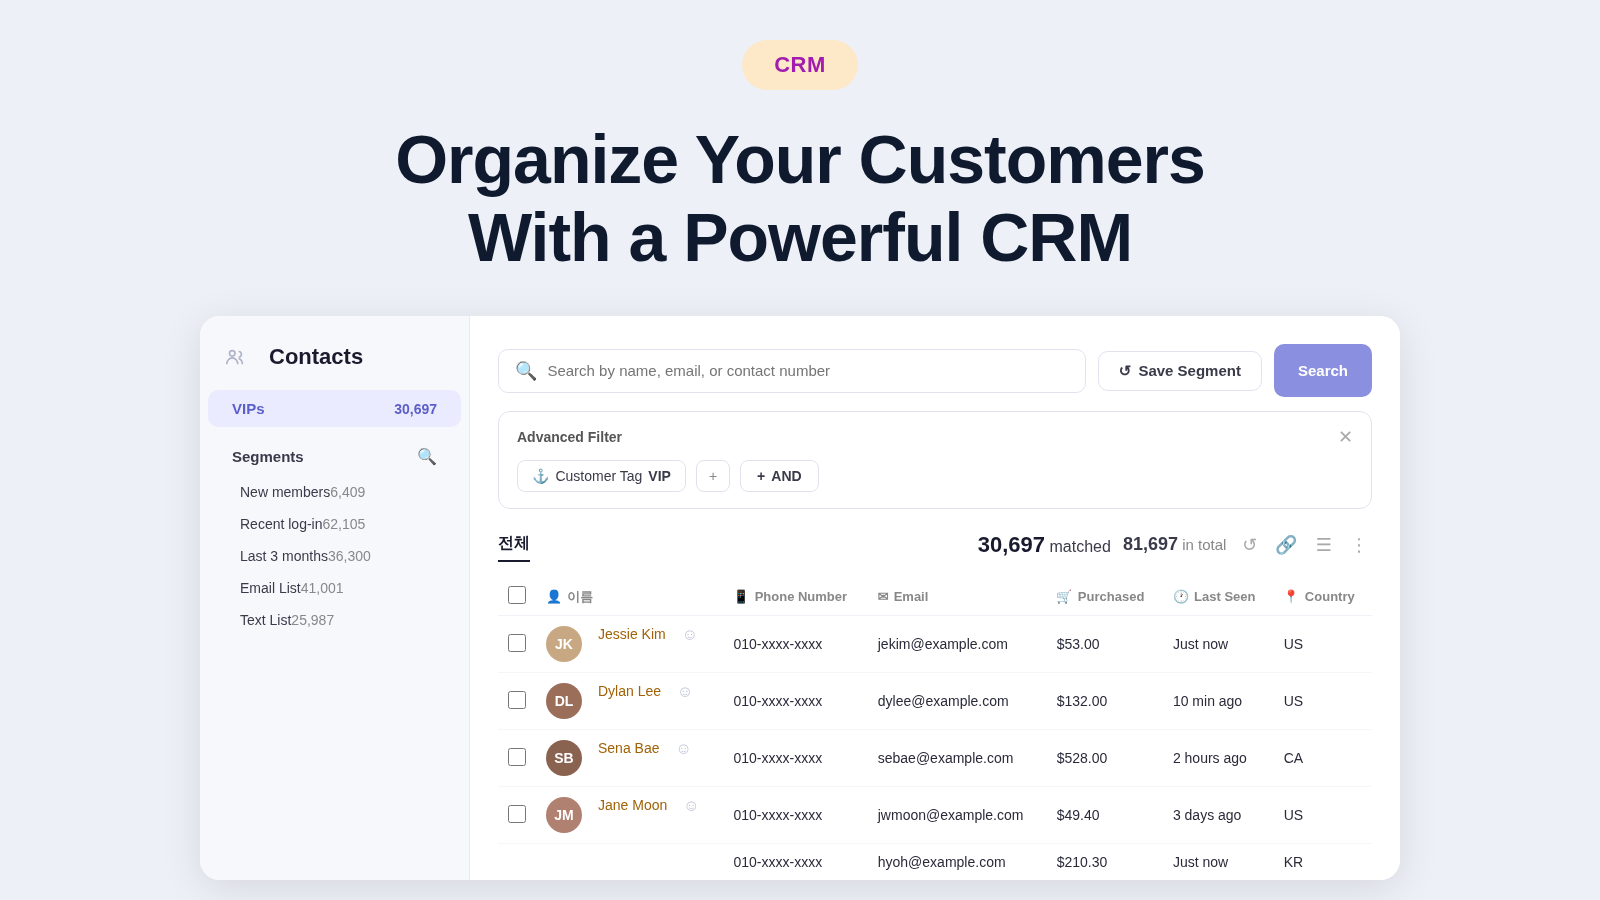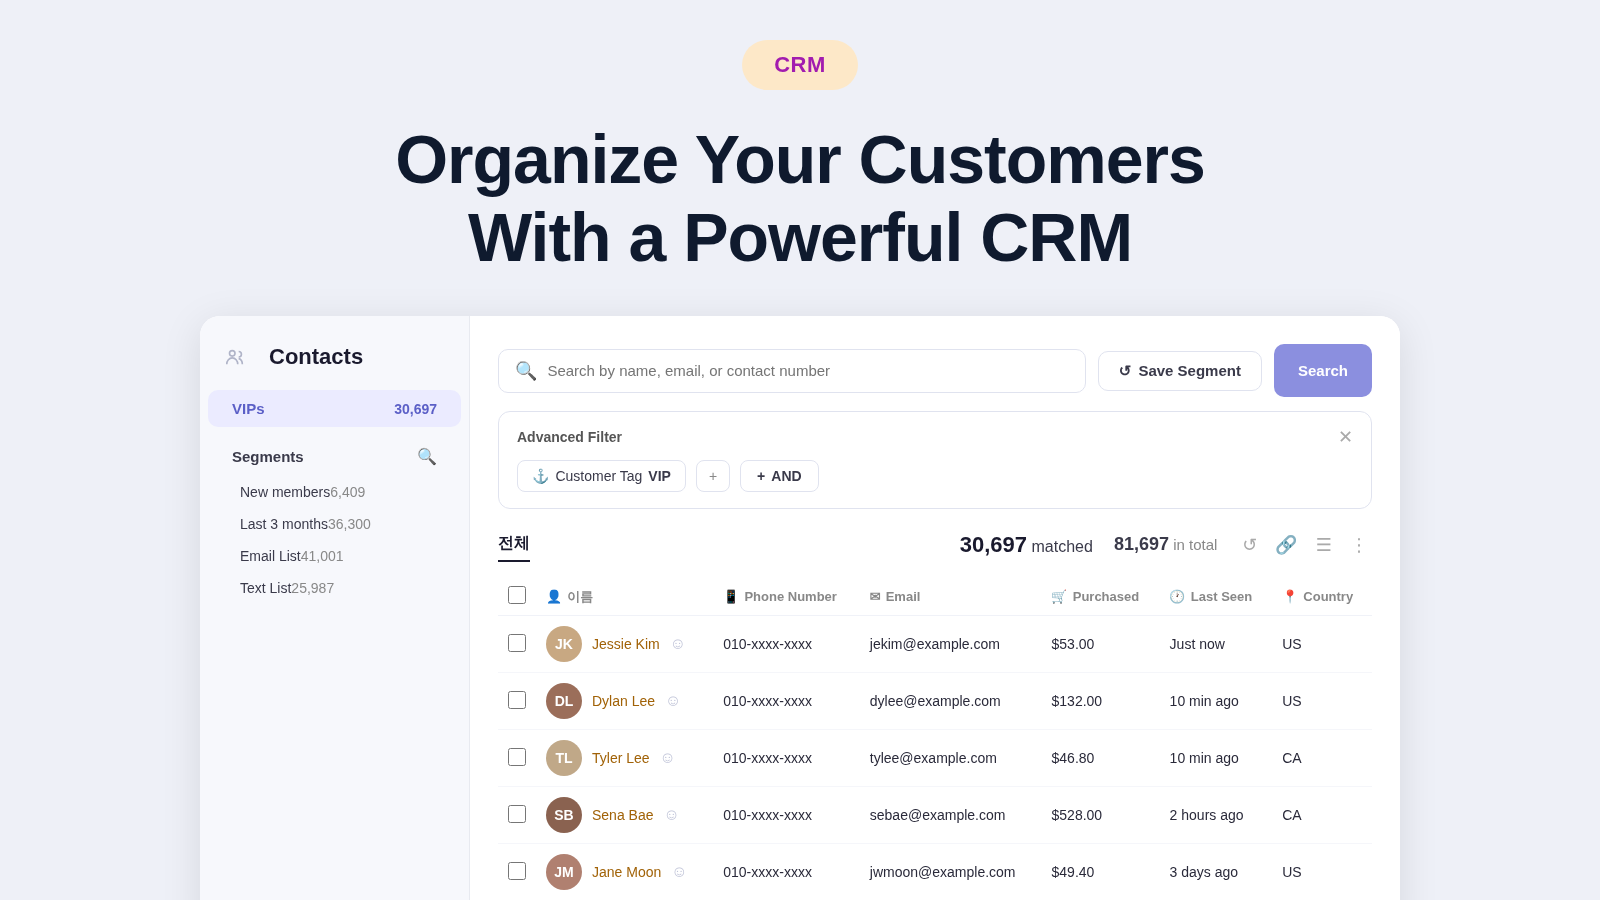--- a/index.html
+++ b/index.html
@@ -303,21 +303,21 @@
       font-weight: 600;
       color: #3a3a4a;
       cursor: pointer;
       background: #fff;
     }
 
     
     .stats-row {
       display: flex;
       align-items: center;
-      gap: 21px;
+      gap: 12px;
       margin-bottom: 16px;
     }
 
     .stats-all-tab {
       font-size: 16px;
       font-weight: 700;
       color: #1a1a2e;
       padding: 6px 0;
       border-bottom: 2.5px solid #1a1a2e;
       cursor: pointer;
@@ -397,22 +397,22 @@
     }
 
     .row-checkbox {
       width: 18px;
       height: 18px;
       cursor: pointer;
     }
 
     .name-cell {
       display: flex;
-      align-items: center;
-      gap: 10px;
+      align-items: flex-start;
+      gap: 16px;
     }
 
     .contact-name {
       font-size: 14px;
       font-weight: 500;
       color: #a16207;
     }
 
     .chat-icon {
       color: #c0c4d8;
@@ -468,20 +468,24 @@
       <div class="sidebar-section">
         <div class="sidebar-section-header">
           <span class="sidebar-section-title">Segments</span>
           <span class="sidebar-search-icon">🔍</span>
         </div>
 
         <div id="segment-list">
             <div class="sidebar-sub-item">
               <span class="sidebar-sub-label">New members</span>
               <span class="sidebar-sub-count">6,409</span>
+            </div>
+            <div class="sidebar-sub-item">
+              <span class="sidebar-sub-label">Recent log-in</span>
+              <span class="sidebar-sub-count">62,105</span>
             </div>
             <div class="sidebar-sub-item">
               <span class="sidebar-sub-label">Last 3 months</span>
               <span class="sidebar-sub-count">36,300</span>
             </div>
             <div class="sidebar-sub-item">
               <span class="sidebar-sub-label">Email List</span>
               <span class="sidebar-sub-count">41,001</span>
             </div>
             <div class="sidebar-sub-item">
@@ -616,35 +620,20 @@
     <td>010-xxxx-xxxx</td>
     <td>dylee@example.com</td>
     <td>$132.00</td>
     <td>10 min ago</td>
     <td>US</td>
   </tr>
             <tr>
     <td><input type="checkbox" class="row-checkbox" style=""></td>
     <td>
       <div class="name-cell">
-        <div class="avatar-placeholder" style="background:#c0a888">TL</div>
-        <span class="contact-name">Tyler Lee</span>
-        <span class="chat-icon">☺</span>
-      </div>
-    </td>
-    <td>010-xxxx-xxxx</td>
-    <td>tylee@example.com</td>
-    <td>$46.80</td>
-    <td>10 min ago</td>
-    <td>CA</td>
-  </tr>
-            <tr>
-    <td><input type="checkbox" class="row-checkbox" style=""></td>
-    <td>
-      <div class="name-cell">
         <div class="avatar-placeholder" style="background:#8a6250">SB</div>
         <span class="contact-name">Sena Bae</span>
         <span class="chat-icon">☺</span>
       </div>
     </td>
     <td>010-xxxx-xxxx</td>
     <td>sebae@example.com</td>
     <td>$528.00</td>
     <td>2 hours ago</td>
     <td>CA</td>

